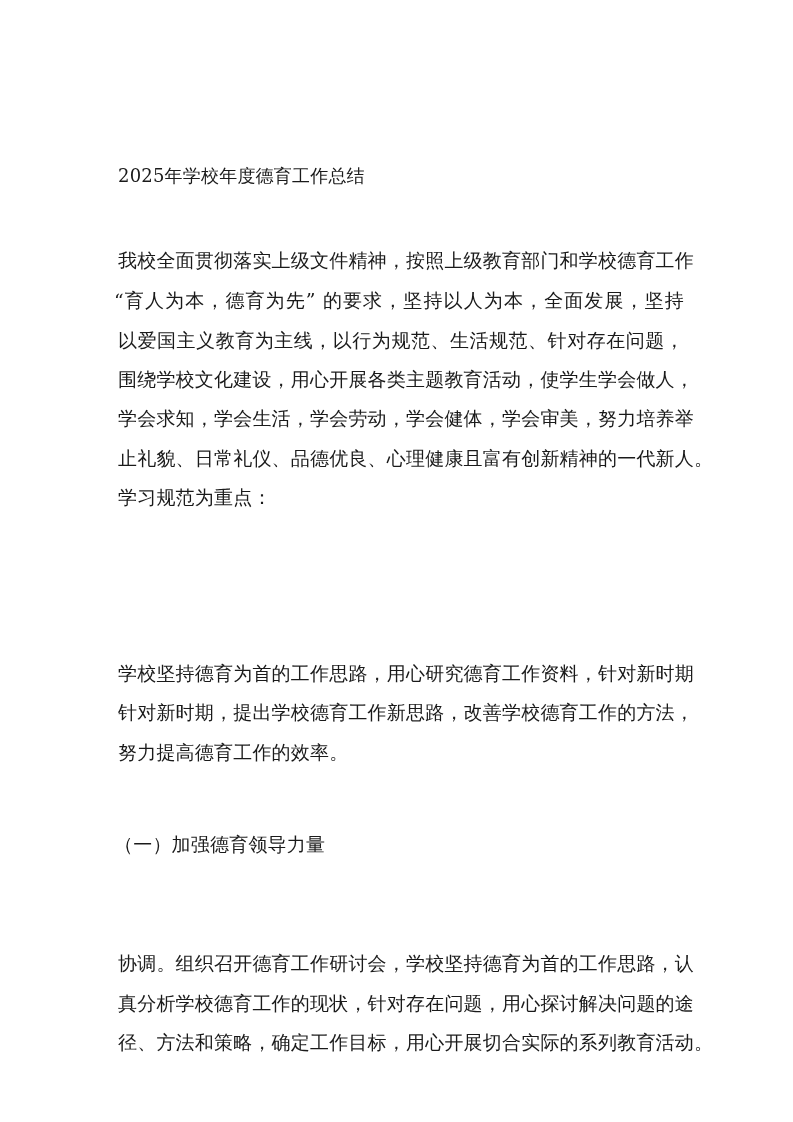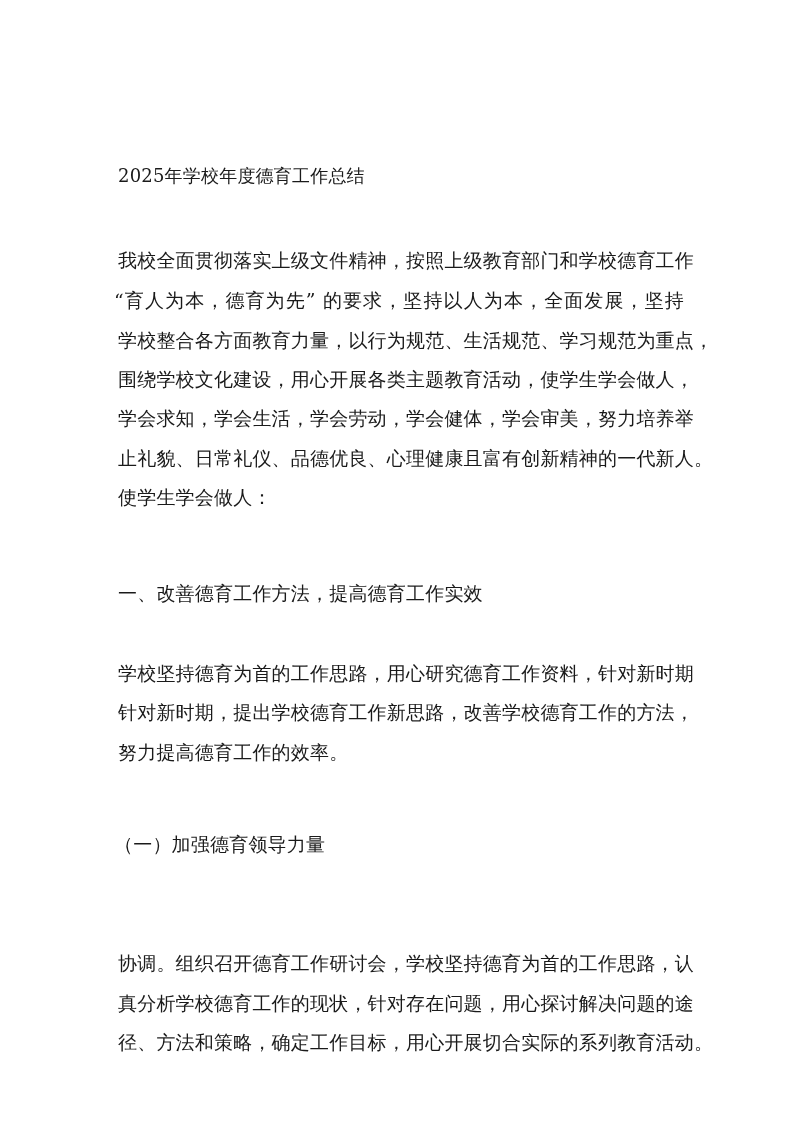--- a/index.html
+++ b/index.html
@@ -44,27 +44,26 @@
   </style>
 </head>
 <body>
 
 <div class="page">
 
   <div class="line title" style="top:102px;">2025年学校年度德育工作总结</div>
 
   <div class="line full" style="top:186px;">我校全面贯彻落实上级文件精神，按照上级教育部门和学校德育工作</div>
   <div class="line full" style="top:226px; left:114px; width:570px;">“育人为本，德育为先” 的要求，坚持以人为本，全面发展，坚持</div>
-  <div class="line full" style="top:266px;">学校整合各方面教育力量，以行为规范、生活规范、学习规范为重点，</div>
+  <div class="line full" style="top:266px;">以爱国主义教育为主线，以行为规范、生活规范、针对存在问题，</div>
   <div class="line full" style="top:305px;">围绕学校文化建设，用心开展各类主题教育活动，使学生学会做人，</div>
   <div class="line full" style="top:344px;">学会求知，学会生活，学会劳动，学会健体，学会审美，努力培养举</div>
   <div class="line full" style="top:384px;">止礼貌、日常礼仪、品德优良、心理健康且富有创新精神的一代新人。</div>
-  <div class="line" style="top:423px;">使学生学会做人：</div>
+  <div class="line" style="top:423px;">学习规范为重点：</div>
 
-  <div class="line" style="top:519px;">一、改善德育工作方法，提高德育工作实效</div>
 
   <div class="line full" style="top:599px;">学校坚持德育为首的工作思路，用心研究德育工作资料，针对新时期</div>
   <div class="line full" style="top:638px;">针对新时期，提出学校德育工作新思路，改善学校德育工作的方法，</div>
   <div class="line" style="top:678px;text-align:center;">努力提高德育工作的效率。</div>
 
   <div class="line" style="top:770px; left:114px;">（一）加强德育领导力量</div>
 
   <div class="line full" style="top:889px;">协调。组织召开德育工作研讨会，学校坚持德育为首的工作思路，认</div>
   <div class="line full" style="top:929px;">真分析学校德育工作的现状，针对存在问题，用心探讨解决问题的途</div>
   <div class="line full" style="top:968px;">径、方法和策略，确定工作目标，用心开展切合实际的系列教育活动。</div>

